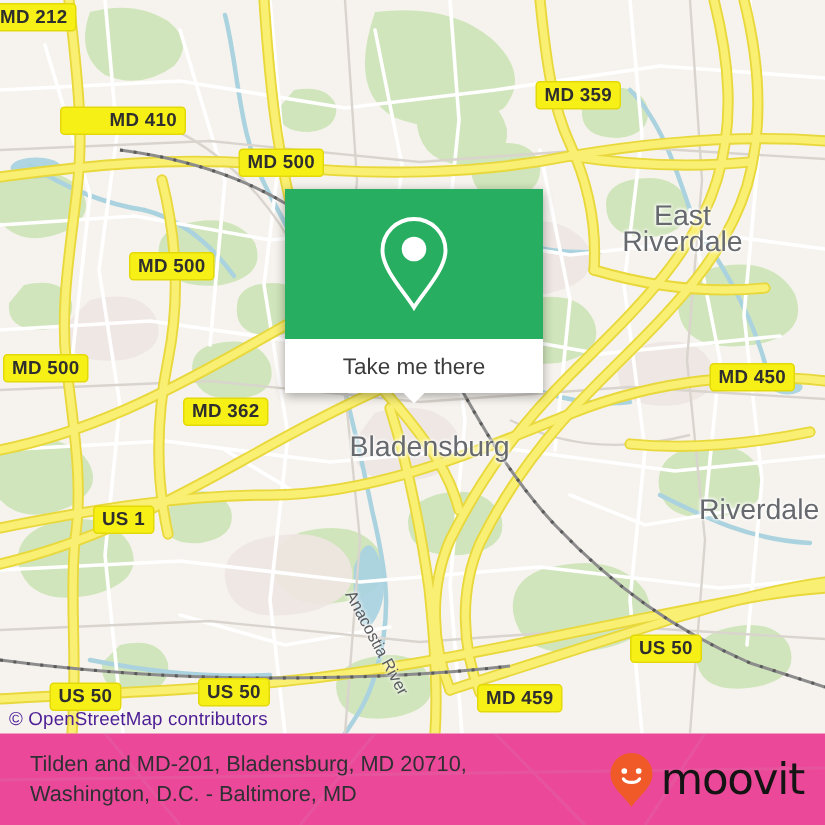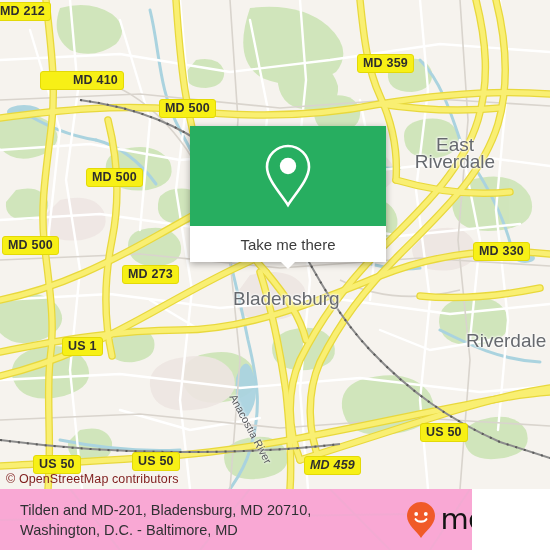--- a/index.html
+++ b/index.html
@@ -9,21 +9,21 @@
 
   .screen { position:relative; width:550px; height:550px; overflow:hidden; background:#fff; }
 
   
   .map { position:absolute; left:0; top:0; width:550px; height:489px; overflow:hidden;
          background:#f2efe9; }
 
   .map-svg { position:absolute; left:0; top:0; width:550px; height:489px; }
 
   
-  .osm-attr { position:absolute; left:6px; top:472px; font-size:12.5px; color:#7f1d1d;
+  .osm-attr { position:absolute; left:6px; top:472px; font-size:12.5px; color:#4c1d95;
      letter-spacing:0.1px; z-index:30; white-space:nowrap;
      font-family:"Liberation Sans", sans-serif; }
 
   
   .shield { position:absolute; background:#f7f016; border:1.4px solid #e3d908;
      border-radius:3px; color:#2e2e2e; font-size:12.5px; font-weight:bold;
      padding:1px 5px 2px 5px; line-height:14px; white-space:nowrap; z-index:14;
      font-family:"Liberation Sans", sans-serif; letter-spacing:0.2px; }
 
   
@@ -31,34 +31,34 @@
      white-space:nowrap; font-family:"Liberation Sans", sans-serif;
      text-shadow:0 0 3px #fff, 0 0 3px #fff, 0 0 2px #fff; }
   .place.two-line { text-align:center; line-height:17px; white-space:normal; width:110px; }
 
   .river-label { position:absolute; color:#5a5c60; font-size:11px; z-index:13;
      white-space:nowrap; transform:rotate(62deg); transform-origin:left top;
      font-family:"Liberation Sans", sans-serif;
      text-shadow:0 0 3px #fff, 0 0 3px #fff; }
 
   
-  .card { position:absolute; left:190px; top:126px; width:196px; z-index:40;
+  .card { position:absolute; left:190px; top:126px; width:172px; z-index:40;
      box-shadow:0 2px 7px rgba(0,0,0,0.33); background:#fff; border-radius:1px; }
   .card-top { height:100px; background:#27ae60; display:flex; align-items:center;
      justify-content:center; }
   .card-btn { height:36px; background:#fff; display:flex; align-items:center;
      justify-content:center; font-size:15px; color:#3c3c3c; cursor:pointer;
      font-family:"Liberation Sans", sans-serif; }
   .card-tail { position:absolute; left:50%; bottom:-7px; margin-left:-8px; width:0; height:0;
      border-left:8px solid transparent; border-right:8px solid transparent;
      border-top:8px solid #fff; }
 
   
-  .footer { position:absolute; left:0; top:489px; width:472px; height:61px;
-     background:#f9a8d4; overflow:hidden; }
+  .footer { position:absolute; left:0; top:489px; width:550px; height:61px;
+     background:#ec4899; overflow:hidden; }
   .footer-wm { position:absolute; left:0; top:-489px; width:550px; height:550px;
      opacity:0.10; pointer-events:none; }
   .footer-inner { position:relative; width:550px; height:61px; display:flex;
      align-items:center; justify-content:space-between; padding:0 14px 0 20px; }
   .footer-title { font-size:14.5px; color:#2f3033; line-height:20px; max-width:360px;
      font-family:"Liberation Sans", sans-serif; }
   .brand { display:flex; align-items:center; gap:4px; }
   .brand-text { font-size:29px; color:#141414; letter-spacing:-0.8px; line-height:29px;
      font-family:"DejaVu Sans", sans-serif; font-weight:500; }
 </style>
@@ -230,27 +230,27 @@
       </g>
     </svg>
 
     <div id="shields">
         <div class="shield" style="left: -6px; top: 2px;">MD 212</div>
         <div class="shield" style="left: 40px; top: 71px; padding-left: 32px;">MD 410</div>
         <div class="shield" style="left: 159px; top: 99px;">MD 500</div>
         <div class="shield" style="left: 357px; top: 54px;">MD 359</div>
         <div class="shield" style="left: 86px; top: 168px;">MD 500</div>
         <div class="shield" style="left: 2px; top: 236px;">MD 500</div>
-        <div class="shield" style="left: 122px; top: 265px;">MD 273</div>
-        <div class="shield" style="left: 473px; top: 242px;">MD 330</div>
+        <div class="shield" style="left: 122px; top: 265px;">MD 362</div>
+        <div class="shield" style="left: 473px; top: 242px;">MD 450</div>
         <div class="shield" style="left: 62px; top: 337px;">US 1</div>
         <div class="shield" style="left: 33px; top: 455px;">US 50</div>
         <div class="shield" style="left: 132px; top: 452px;">US 50</div>
         <div class="shield" style="left: 420px; top: 423px;">US 50</div>
-        <div class="shield" style="left: 304px; top: 456px; font-style: italic;">MD 459</div>
+        <div class="shield" style="left: 318px; top: 456px;">MD 459</div>
       </div>
 
     <div id="places">
         <div class="place" style="left: 233px; top: 288px;">Bladensburg</div>
         <div class="place two-line" style="left: 400px; top: 136px;">East Riverdale</div>
         <div class="place" style="left: 466px; top: 330px;">Riverdale</div>
       </div>
 
     <div class="river-label" style="left:238px; top:392px;">Anacostia River</div>
 

